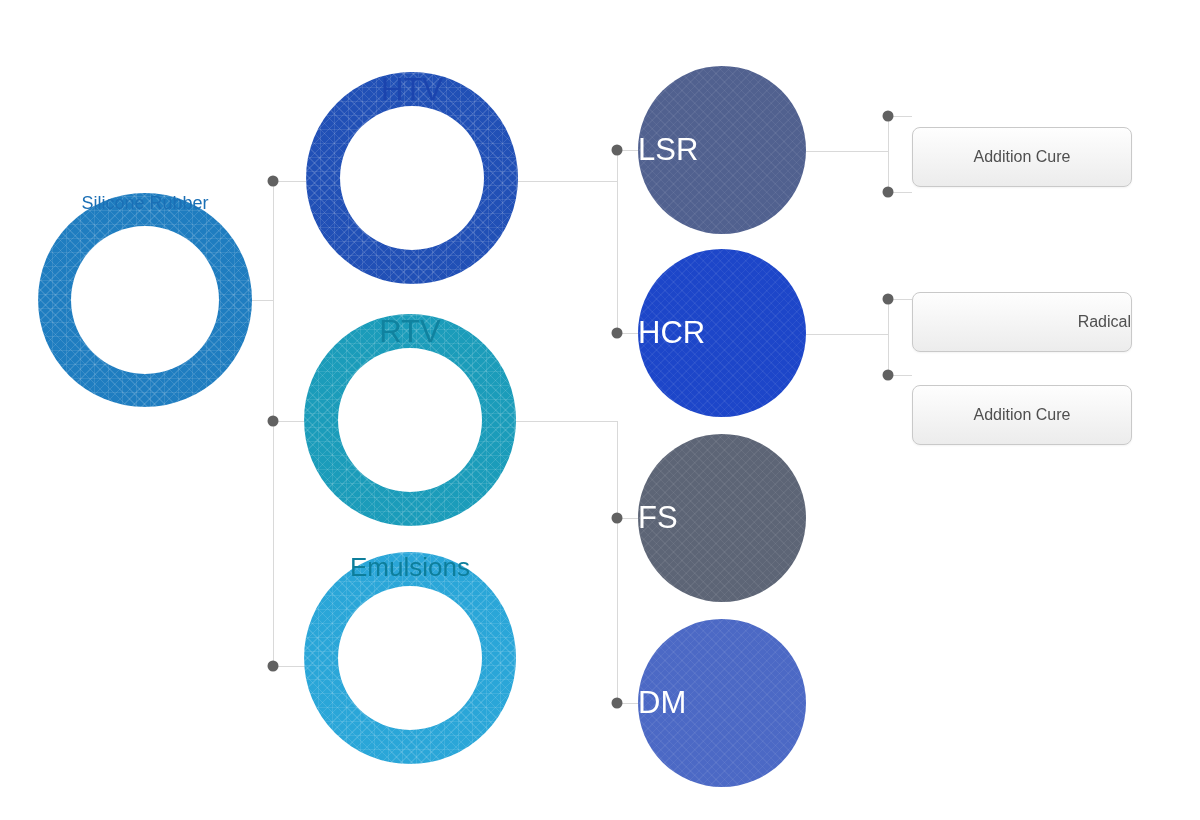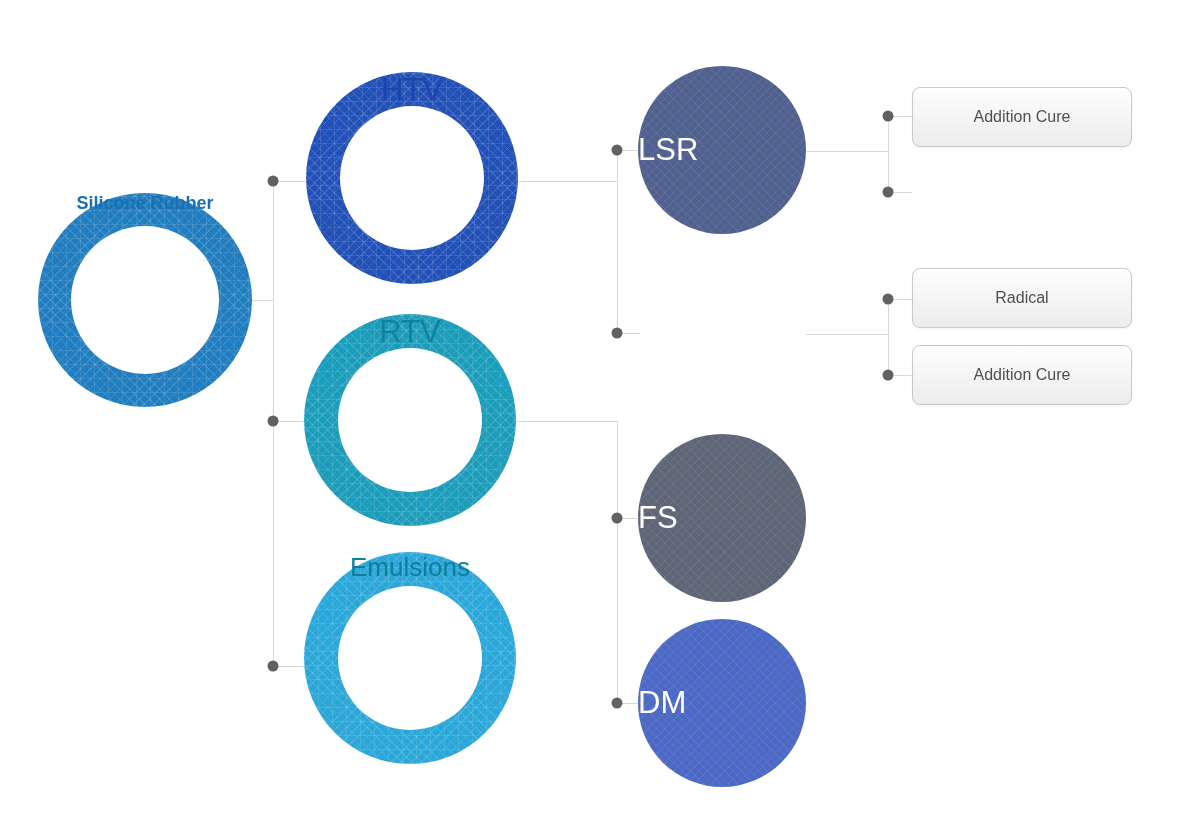--- a/index.html
+++ b/index.html
@@ -30,21 +30,21 @@
       repeating-linear-gradient(0deg, rgba(255,255,255,.10) 0 1px, transparent 1px 14px),
       repeating-linear-gradient(90deg, rgba(255,255,255,.10) 0 1px, transparent 1px 14px);
   }
   .ring::before{
     content:"";position:absolute;inset:var(--ringw);
     background:#ffffff;border-radius:50%;
   }
   .ring .ring-label{position:relative;z-index:1;}
 
   .node-silicone{left:38px;top:193px;width:214px;height:214px;--c:var(--ring-silicone);--ringw:33px;color:var(--text-silicone);}
-  .node-silicone .ring-label{font-size:18px;font-weight:700;}
+  .node-silicone .ring-label{font-size:18px;font-weight:400;}
   .node-htv{left:306px;top:72px;width:212px;height:212px;--c:var(--ring-htv);--ringw:34px;color:var(--text-htv);}
   .node-rtv{left:304px;top:314px;width:212px;height:212px;--c:var(--ring-rtv);--ringw:34px;color:var(--text-rtv);}
   .node-emulsions{left:304px;top:552px;width:212px;height:212px;--c:var(--ring-emulsions);--ringw:34px;color:var(--text-emulsions);}
   .node-htv .ring-label,.node-rtv .ring-label{font-size:31px;font-weight:400;}
   .node-emulsions .ring-label{font-size:26px;font-weight:400;}
 
   
   .disc{
     position:absolute;width:168px;height:168px;border-radius:50%;
     display:flex;align-items:center;justify-content:flex-start;
@@ -59,25 +59,25 @@
   .node-fs{left:638px;top:434px;--c:var(--fill-fs);}
   .node-dm{left:638px;top:619px;--c:var(--fill-dm);}
 
   
   .leaf{
     position:absolute;left:912px;width:218px;height:58px;
     border:1px solid var(--leaf-border);border-radius:8px;
     background:linear-gradient(180deg,#fefefe 0%,#ececec 100%);
     box-shadow:0 1px 2px rgba(0,0,0,.05);
     display:flex;align-items:center;justify-content:center;
-    color:var(--leaf-text);font-size:16px;
+    color:var(--leaf-text);font-size:16px;margin-top:40px;
   }
   .leaf-1{top:87px;}
   .leaf-2{top:163px;}
-  .leaf-3{top:268px;}
+  .leaf-3{top:252px;justify-content:flex-end;}
   .leaf-4{top:345px;}
 </style>
 </head>
 <body>
 
 <div id="stage">
 
   <div class="hline" style="left:252px;top:300px;width:21px;"></div>
   <div class="vline" style="left:273px;top:181px;height:485px;"></div>
   <div class="hline" style="left:273px;top:181px;width:35px;"></div>
@@ -124,20 +124,23 @@
   <div class="ring node-rtv">
     <span class="ring-label">RTV</span>
   </div>
   <div class="ring node-emulsions">
     <span class="ring-label">Emulsions</span>
   </div>
 
   <div class="disc node-lsr">
     <span>LSR</span>
   </div>
+  <div class="disc node-hcr">
+    <span>HCR</span>
+  </div>
   <div class="disc node-dm">
     <span>DM</span>
   </div>
   <div class="disc node-fs">
     <span>FS</span>
   </div>
 
   <div class="leaf leaf-1">
     <span>Addition Cure</span>
   </div>

